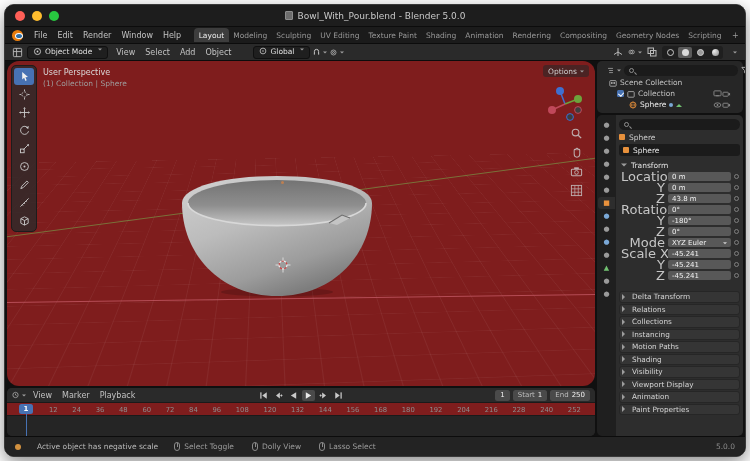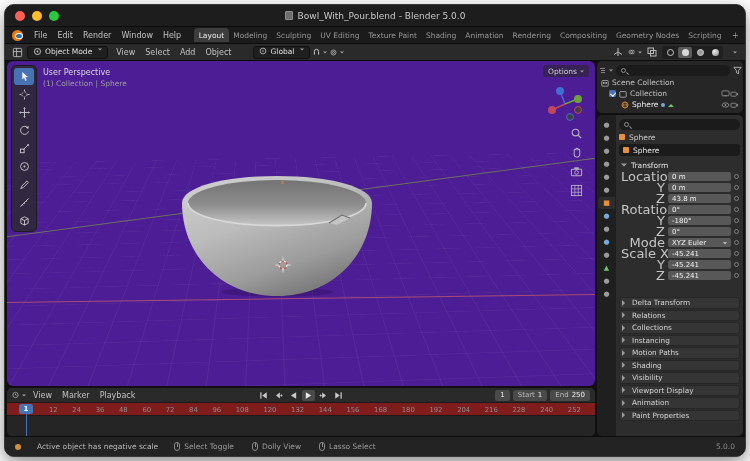--- a/index.html
+++ b/index.html
@@ -43,21 +43,21 @@
   .shadebtn.on{background:#5a5a5a}
   .circ{width:7px;height:7px;border-radius:50%}
   .c-wire{border:1px solid #c9c9c9}
   .c-solid{background:#d9d9d9}
   .c-mat{background:#9a9a9a;border:1px solid #d0d0d0}
   .c-rend{background:radial-gradient(circle at 30% 30%,#eee,#888)}
   
   .mid{flex:1;display:flex;gap:2px;padding:0 2px;background:#101010;min-height:0}
   .viewcol{flex:1;display:flex;flex-direction:column;gap:2px;min-width:0}
   
-  .vp{flex:1;position:relative;background:#4c1d95;border-radius:6px;overflow:hidden}
+  .vp{flex:1;position:relative;background:#7f1d1d;border-radius:12px;overflow:hidden}
   .vp-grid{position:absolute;left:-40%;top:-70%;width:180%;height:260%;
     background-image:repeating-linear-gradient(to right,rgba(255,255,255,.06) 0 1px,transparent 1px 34px),
       repeating-linear-gradient(to bottom,rgba(255,255,255,.05) 0 1px,transparent 1px 34px);
     transform:perspective(540px) rotateX(54deg) rotateZ(-3deg);transform-origin:50% 58%}
   .axis{position:absolute;left:-5%;width:110%;height:1px}
   .axis-x{top:237px;background:rgba(199,92,104,.75);transform:rotate(-0.8deg)}
   .axis-y{top:136px;background:rgba(120,150,70,.7);transform:rotate(-7.6deg)}
   .vp-text{position:absolute;left:36px;top:6px;line-height:11px}
   .vp-text .t1{font-size:8px;color:#dadada}
   .vp-text .t2{font-size:7.5px;color:#9f9f9f}
@@ -69,21 +69,21 @@
   .tool.on{background:#4772b3}
   .tool svg{display:block}
   .gizmo{position:absolute;right:10px;top:22px}
   .navcol{position:absolute;right:12px;top:66px;display:flex;flex-direction:column;gap:6px;align-items:center}
   .navcol svg{display:block;opacity:.85}
   .bowl{position:absolute;left:172px;top:112px;width:196px;height:126px}
   .origin-dot{position:absolute;left:274px;top:120px;width:3px;height:3px;border-radius:50%;background:#bd7f51}
   .cursor3d{position:absolute;left:268px;top:196px}
   
   .rightcol{width:146px;display:flex;flex-direction:column;gap:2px;flex:none}
-  .outliner{height:52px;background:#262626;border-radius:5px;padding:2px 2px;flex:none}
+  .outliner{height:52px;background:#262626;border-radius:5px;padding:2px 10px;flex:none}
   .out-hdr{display:flex;align-items:center;gap:3px;height:14px}
   .search{flex:1;display:flex;align-items:center;gap:3px;background:#1b1b1b;border-radius:7px;height:11px;padding:0 5px}
   .search input{flex:1;min-width:0;background:transparent;border:0;outline:0;color:#cfcfcf;font-size:7px;font-family:inherit}
   .mag{width:5px;height:5px;border:1px solid #8f8f8f;border-radius:50%;position:relative;flex:none}
   .mag::after{content:"";position:absolute;left:4px;top:4.5px;width:3px;height:1px;background:#8f8f8f;transform:rotate(45deg)}
   .orow{display:flex;align-items:center;gap:3px;height:11px;font-size:7.5px;color:#c4c4c4;padding:0 2px;border-radius:2px}
   .orow .grow{flex:1}
   .orow .nm{white-space:nowrap}
   .orow.sel .nm{color:#f1f1f1}
   .cbx{width:7px;height:7px;border-radius:1.5px;background:#4772b3;position:relative;flex:none}
@@ -107,21 +107,21 @@
   .sechdr{display:flex;align-items:center;height:12px;font-size:7.5px;color:#e2e2e2;margin-top:2px}
   .scaret{width:0;height:0;border:3px solid transparent;border-left-color:#9d9d9d;display:inline-block;margin:0 4px 0 2px;flex:none}
   .scaret.open{border-left-color:transparent;border-top-color:#9d9d9d;transform:translateY(1.5px)}
   .trow{display:flex;align-items:center;height:11px;gap:3px;padding-left:2px}
   .tlab{width:44px;text-align:right;font-size:13px;color:#c6c6c6;flex:none;white-space:nowrap}
   .tfield{flex:1;background:#585858;border-radius:2px;height:9.5px;display:flex;align-items:center;
     padding:0 4px;font-size:7px;color:#f3f3f3;white-space:nowrap}
   .trow.mode .tfield::after{content:"";width:0;height:0;border:2.4px solid transparent;border-top-color:#cfcfcf;
     margin-left:auto;transform:translateY(1.2px)}
   .dec{width:5px;height:5px;border:1px solid #7f7f7f;border-radius:50%;flex:none;margin-right:1px}
-  .seclist{display:flex;flex-direction:column;gap:1px;margin-top:16px}
+  .seclist{display:flex;flex-direction:column;gap:1px;margin-top:10px}
   .sec{display:flex;align-items:center;background:#353535;border:1px solid #262626;border-radius:3px;
     height:11.5px;font-size:7.3px;color:#d5d5d5}
   
   .timeline{height:48px;background:#262626;border-radius:5px;flex:none;display:flex;flex-direction:column;position:relative;overflow:hidden}
   .tl-hdr{height:15px;display:flex;align-items:center;padding:0 5px;gap:2px;background:#2a2a2a;border-bottom:1px solid #1a1a1a;position:relative}
   .transport{position:absolute;left:50%;transform:translateX(-50%);display:flex;align-items:center;gap:2px}
   .tpbtn{width:13px;height:11px;display:flex;align-items:center;justify-content:center;border-radius:2px}
   .tpbtn.play{background:#4a4a4a}
   .tl-fields{margin-left:auto;display:flex;align-items:center;gap:3px}
   .tfld{display:flex;align-items:center;gap:3px;background:#4a4a4a;border-radius:2.5px;height:11px;padding:0 5px;font-size:7px;color:#f0f0f0}

